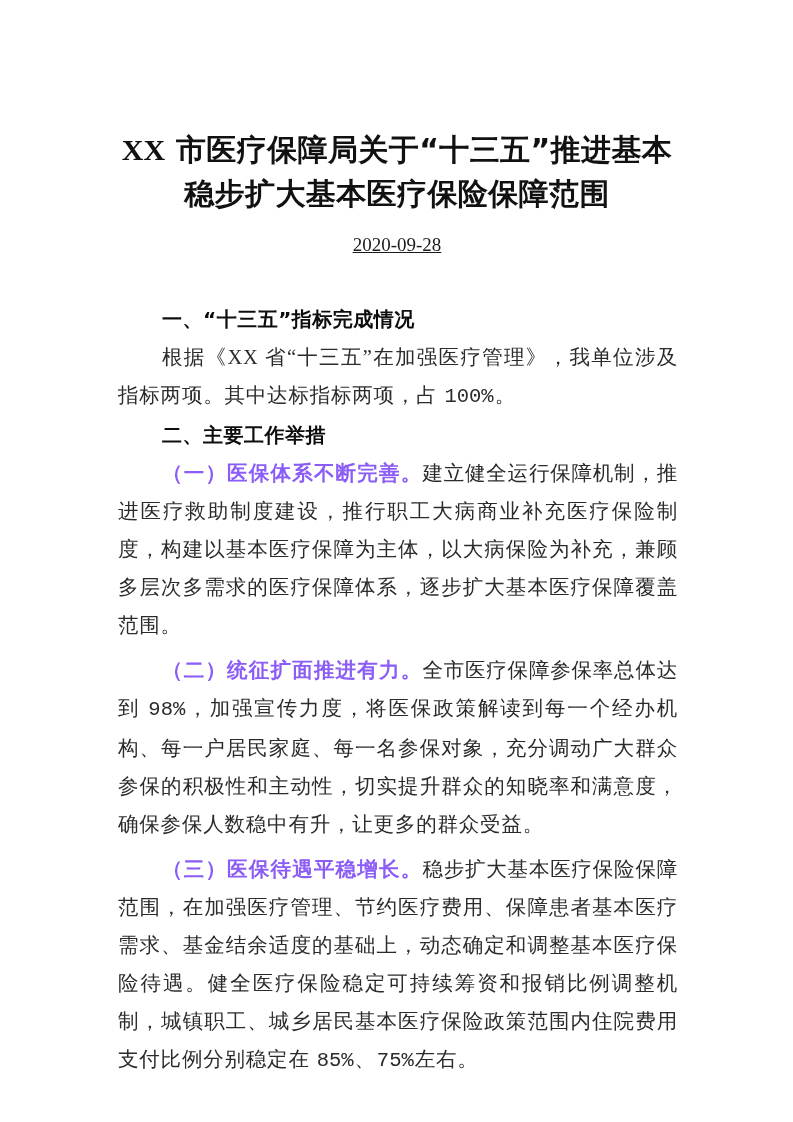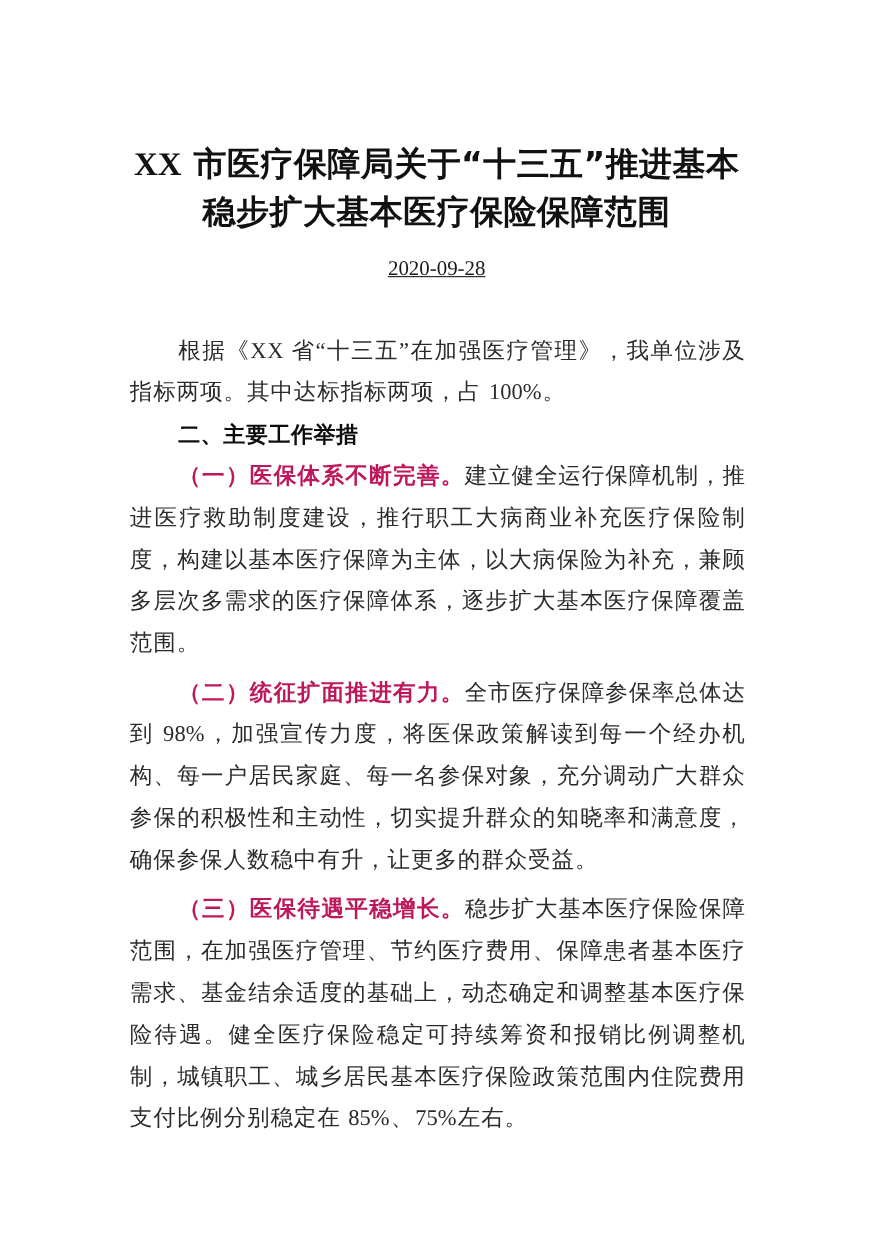--- a/index.html
+++ b/index.html
@@ -92,44 +92,45 @@
     letter-spacing: 0.8px;
     color: #2b2b2b;
   }
   .para.gap-before { margin-top: 7px; }
 
   
   .lead {
     font-family: "Liberation Serif", "DejaVu Serif", serif;
     font-weight: 700;
     letter-spacing: 1.2px;
-    color: #be185d;
+    color: #8b5cf6;
   }
 
   
   .num {
-    font-family: Liberation Serif, serif;
+    font-family: Liberation Mono, monospace;
     letter-spacing: 0;
     padding: 0 1px;
   }
 </style>
 </head>
 <body>
 
 <div class="page">
 
   <div class="doc-title">
     <span class="latin">XX</span><span> 市医疗保障局关于“十三五”推进基本</span><br>
     <span>稳步扩大基本医疗保险保障范围</span>
   </div>
 
   <div class="doc-date">2020-09-28</div>
 
   <div class="body-area">
 
+    <p class="h1-cn">一、“十三五”指标完成情况</p>
 
     <p class="para"><span>根据《XX 省“十三五”在加强医疗管理》，我单位涉及指标两项。其中达标指标两项，占 </span><span class="num">100%</span><span>。</span></p>
 
     <p class="h1-cn">二、主要工作举措</p>
 
     <p class="para"><span class="lead">（一）医保体系不断完善。</span><span>建立健全运行保障机制，推进医疗救助制度建设，推行职工大病商业补充医疗保险制度，构建以基本医疗保障为主体，以大病保险为补充，兼顾多层次多需求的医疗保障体系，逐步扩大基本医疗保障覆盖范围。</span></p>
 
     <p class="para gap-before"><span class="lead">（二）统征扩面推进有力。</span><span>全市医疗保障参保率总体达到 </span><span class="num">98%</span><span>，加强宣传力度，将医保政策解读到每一个经办机构、每一户居民家庭、每一名参保对象，充分调动广大群众参保的积极性和主动性，切实提升群众的知晓率和满意度，确保参保人数稳中有升，让更多的群众受益。</span></p>
 
     <p class="para gap-before"><span class="lead">（三）医保待遇平稳增长。</span><span>稳步扩大基本医疗保险保障范围，在加强医疗管理、节约医疗费用、保障患者基本医疗需求、基金结余适度的基础上，动态确定和调整基本医疗保险待遇。健全医疗保险稳定可持续筹资和报销比例调整机制，城镇职工、城乡居民基本医疗保险政策范围内住院费用支付比例分别稳定在 </span><span class="num">85%</span><span>、</span><span class="num">75%</span><span>左右。</span></p>

